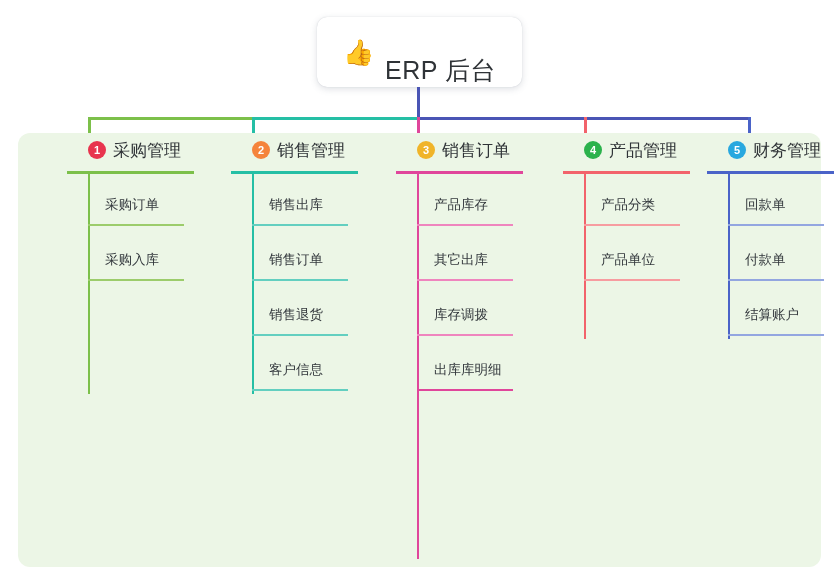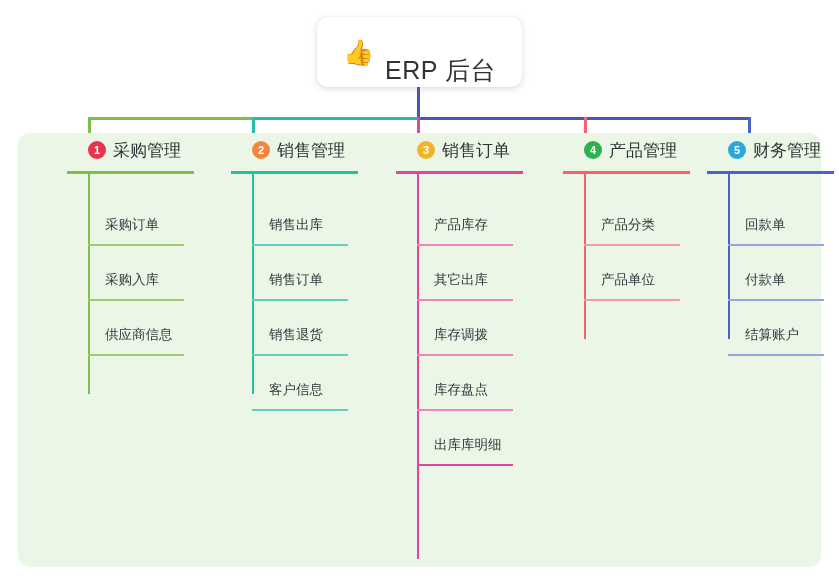--- a/index.html
+++ b/index.html
@@ -110,21 +110,20 @@
     position: absolute;
     left: 21px;
     top: 38px;
     width: 2px;
   }
   .items {
     position: absolute;
     left: 21px;
     top: 38px;
     width: 100%;
-    margin-top: 20px;
   }
   .item {
     position: relative;
     height: 55px;
     box-sizing: border-box;
   }
   .item-label {
     position: absolute;
     left: 17px;
     top: 25px;
@@ -175,24 +174,20 @@
       <div class="spine" style="height:223px; background:#7cc04a;"></div>
       <div class="items">
         <div class="item">
           <span class="item-label">采购订单</span>
           <span class="item-rule" style="background:#9ccc6b;"></span>
         </div>
         <div class="item">
           <span class="item-label">采购入库</span>
           <span class="item-rule" style="background:#9ccc6b;"></span>
         </div>
-        <div class="item">
-          <span class="item-label">供应商信息</span>
-          <span class="item-rule" style="background:#9ccc6b;"></span>
-        </div>
       </div>
     </div>
 
     <div class="column" style="left:213px; width:150px;">
       <div class="col-head">
         <span class="badge" style="background:#f5843c;">2</span>
         <span class="col-title">销售管理</span>
       </div>
       <div class="head-rule" style="width:127px; background:#25bfa5;"></div>
       <div class="spine" style="height:223px; background:#25bfa5;"></div>
@@ -230,24 +225,20 @@
         </div>
         <div class="item">
           <span class="item-label">其它出库</span>
           <span class="item-rule" style="background:#ef85be;"></span>
         </div>
         <div class="item">
           <span class="item-label">库存调拨</span>
           <span class="item-rule" style="background:#ef85be;"></span>
         </div>
         <div class="item">
-          <span class="item-label">库存盘点</span>
-          <span class="item-rule" style="background:#ef85be;"></span>
-        </div>
-        <div class="item">
           <span class="item-label">出库库明细</span>
           <span class="item-rule" style="background:#e0469b;"></span>
         </div>
       </div>
     </div>
 
     <div class="column" style="left:545px; width:150px;">
       <div class="col-head">
         <span class="badge" style="background:#2bb24c;">4</span>
         <span class="col-title">产品管理</span>

